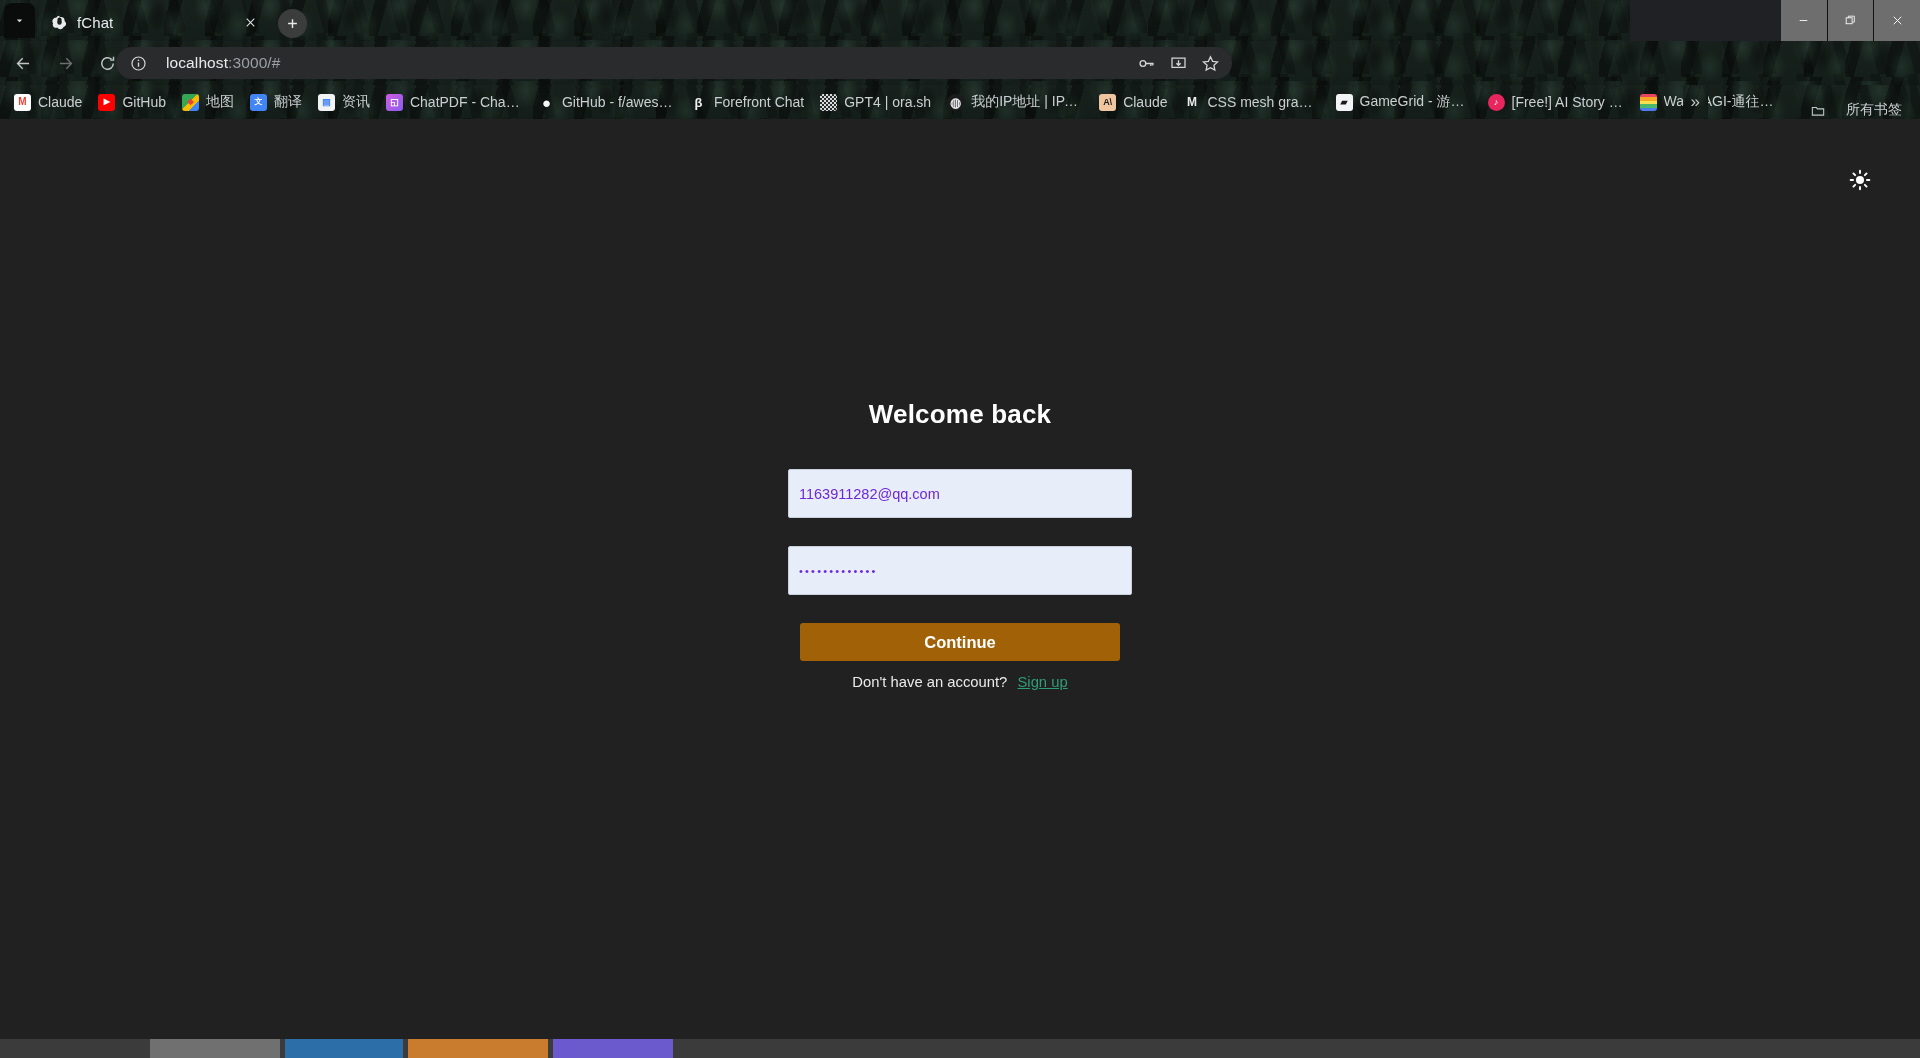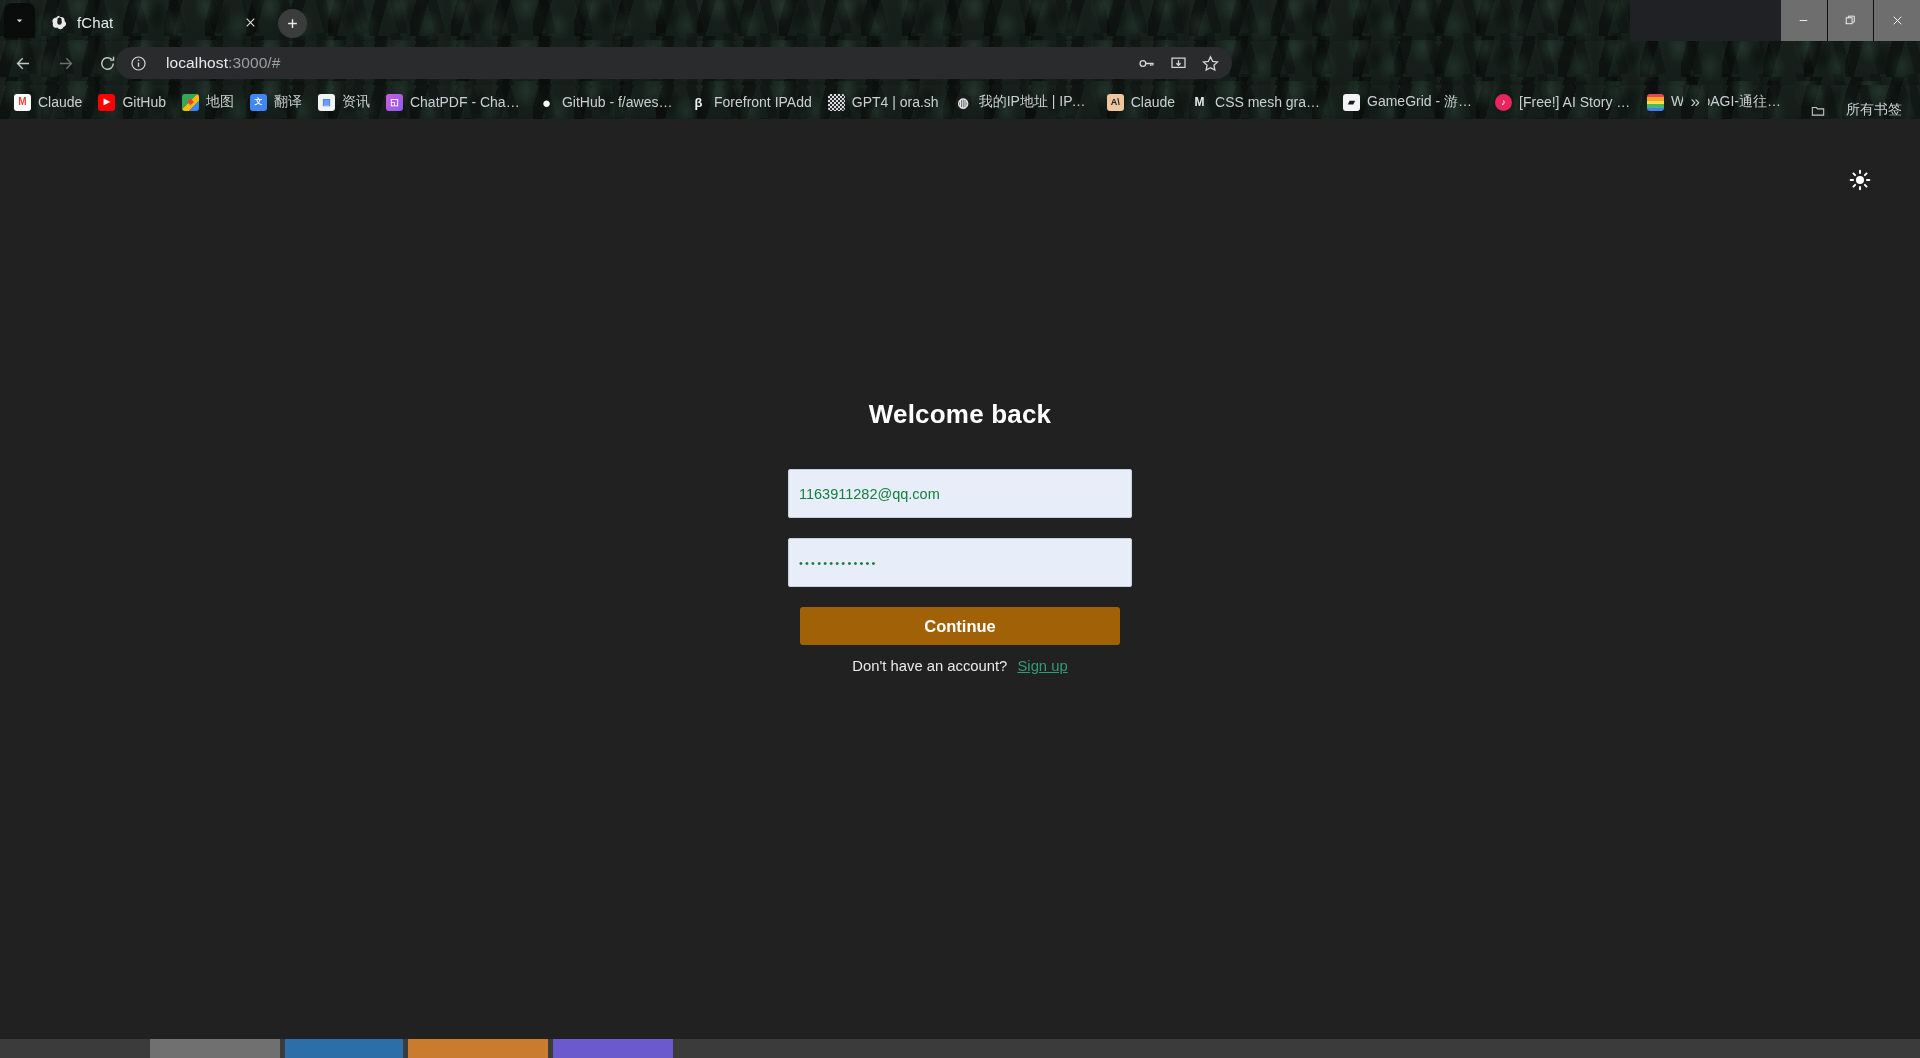--- a/index.html
+++ b/index.html
@@ -189,21 +189,21 @@
     width: 344px;
   }
   #welcome-title {
     text-align: center; color: #ffffff; font-size: 26px; font-weight: bold;
     letter-spacing: .2px; margin-bottom: 39px;
   }
   .field {
     width: 344px; height: 49px; background: #e8edfa;
     border: 1px solid #c8cfdd; border-radius: 2px;
     display: flex; align-items: center; padding: 8px 10px;
-    margin-bottom: 20px; color: #15803d; font-size: 14.5px;
+    margin-bottom: 28px; color: #6d28d9; font-size: 14.5px;
   }
   .field.pw { letter-spacing: 2.2px; font-size: 11px; }
   #continue-btn {
     width: 320px; margin: 0 auto 13px; height: 38px; background: #a16207;
     border: none; border-radius: 3px; color: #ffffff;
     font-size: 16.5px; font-weight: bold;
     display: flex; align-items: center; justify-content: center;
     font-family: "Liberation Sans", sans-serif;
   }
   #signup-row {
@@ -421,21 +421,21 @@
     <span class="bm-label">ChatPDF - Chat wi...</span>
   </div>
 
   <div class="bm">
     <span class="bm-ic" style="background:transparent;color:#f5f5f5;font-size:15px;">●</span>
     <span class="bm-label">GitHub - f/aweso...</span>
   </div>
 
   <div class="bm">
     <span class="bm-ic" style="background:transparent;color:#f2f2f2;font-size:13px;">β</span>
-    <span class="bm-label">Forefront IPAdd</span>
+    <span class="bm-label">Forefront Chat</span>
   </div>
 
   <div class="bm">
     <span class="bm-ic" style="background:
             repeating-conic-gradient(#d8dcdf 0% 25%, #2a2d2b 0% 50%) 0 0/4px 4px;"></span>
     <span class="bm-label">GPT4 | ora.sh</span>
   </div>
 
   <div class="bm">
     <span class="bm-ic" style="background:#1a1c1b;color:#e4e6e8;font-size:13px;border-radius:50%;">◍</span>

